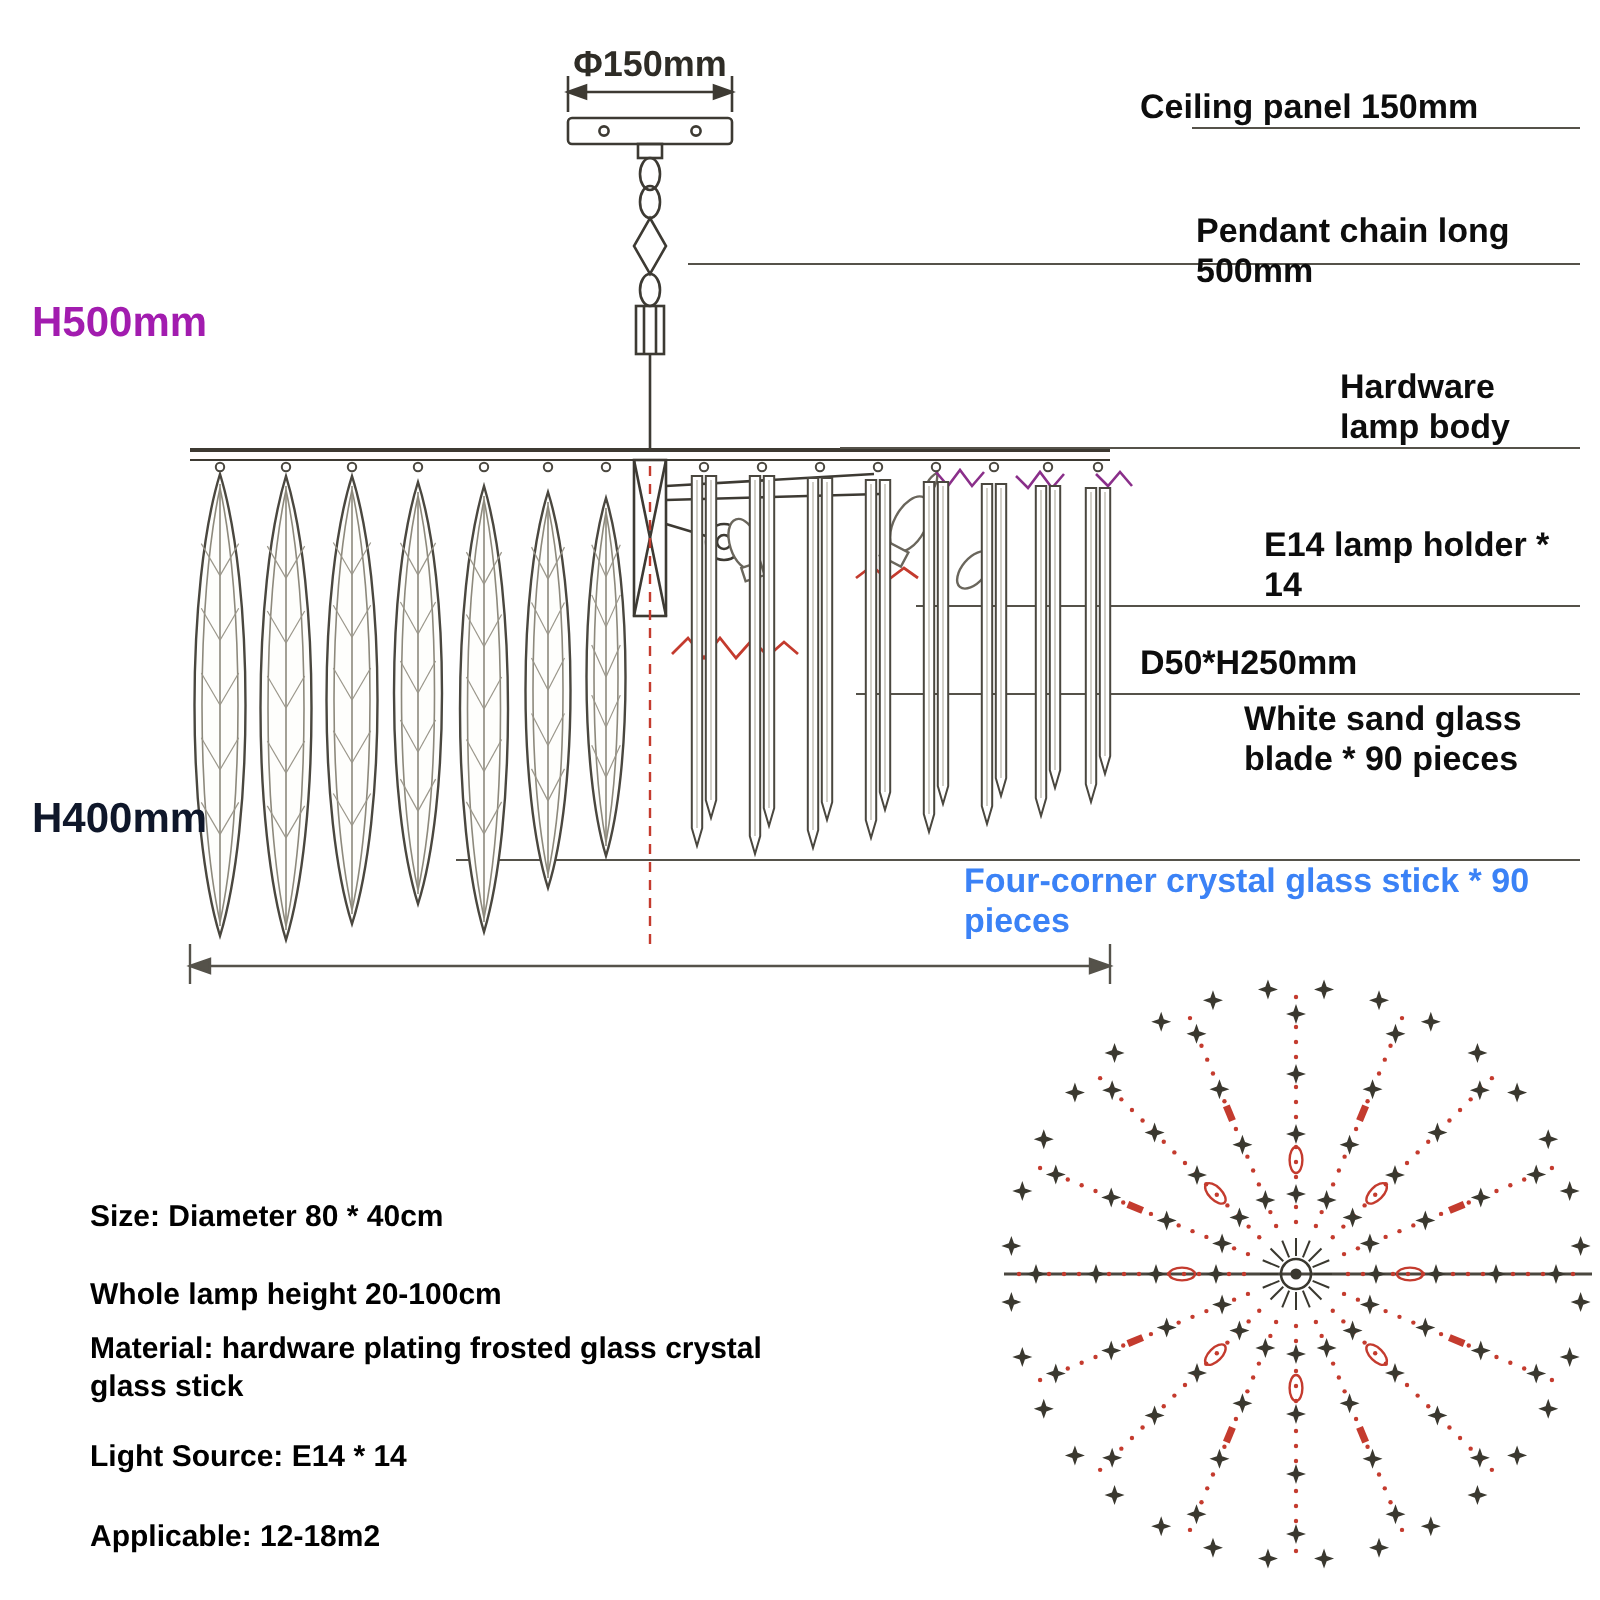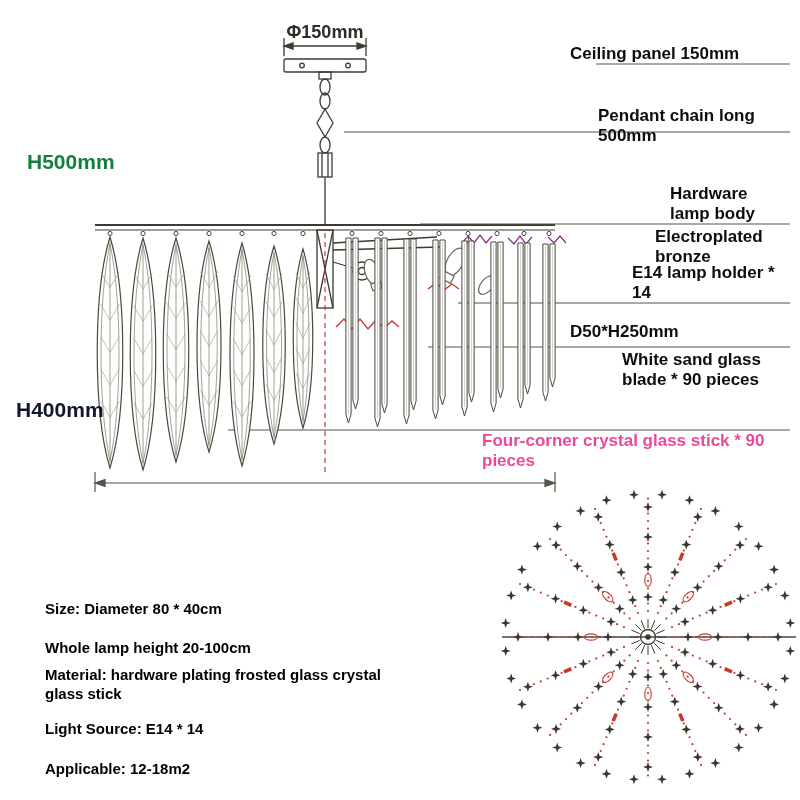--- a/index.html
+++ b/index.html
@@ -18,22 +18,22 @@
 
   .lbl-dim-top   { left:255px; top:22px;  width:140px; text-align:center; font-size:18px; color:#2e2c26; }
   .lbl-ceiling   { top:44px;  right:10px; width:220px; }
   .lbl-chain     { top:106px;  right:12px; width:190px; text-align:left; }
   .lbl-hardware  { top:184px; right:10px; width:120px; }
   .lbl-electro   { top:227px; right:10px; width:135px; }
   .lbl-e14       { top:263px; right:10px; width:158px; }
   .lbl-d50       { top:322px; right:10px; width:220px; }
   .lbl-whitesand { top:350px; right:10px; width:168px; }
   .lbl-d30       { top:405px; right:10px; width:220px; }
-  .lbl-fourcorner{ top:431px; right:10px; width:308px; color:#ec4899; }
-  .lbl-h500      { left:27px; top:150px; font-size:21px; color:#15803d; }
+  .lbl-fourcorner{ top:431px; right:10px; width:308px; color:#3b82f6; }
+  .lbl-h500      { left:16px; top:150px; font-size:21px; color:#a21caf; }
   .lbl-h400      { left:16px; top:398px; font-size:21px; color:#0f172a; }
   .lbl-medium    { left:245px; top:485px; width:200px; text-align:center; color:#5b584d; }
 
   .spec { position:absolute; left:45px; font-size:15px; font-weight:700; color:#000; line-height:1.25; }
   .spec-size       { top:600px; }
   .spec-height     { top:639px; }
   .spec-material   { top:666px; width:358px; }
   .spec-light      { top:720px; }
   .spec-applicable { top:760px; }
 </style>
@@ -690,21 +690,20 @@
       </g>
   </svg>
 
   <div class="lbl lbl-dim-top">Φ150mm</div>
   <div class="lbl lbl-h500">H500mm</div>
   <div class="lbl lbl-h400">H400mm</div>
 
   <div class="lbl r lbl-ceiling">Ceiling panel 150mm</div>
   <div class="lbl lbl-chain">Pendant chain long 500mm</div>
   <div class="lbl r lbl-hardware">Hardware lamp body</div>
-  <div class="lbl r lbl-electro">Electroplated bronze</div>
   <div class="lbl r lbl-e14">E14 lamp holder * 14</div>
   <div class="lbl r lbl-d50">D50*H250mm</div>
   <div class="lbl r lbl-whitesand">White sand glass blade * 90 pieces</div>
   <div class="lbl r lbl-fourcorner">Four-corner crystal glass stick * 90 pieces</div>
 
   <div class="spec spec-size">Size: Diameter 80 * 40cm</div>
   <div class="spec spec-height">Whole lamp height 20-100cm</div>
   <div class="spec spec-material">Material: hardware plating frosted glass crystal glass stick</div>
   <div class="spec spec-light">Light Source: E14 * 14</div>
   <div class="spec spec-applicable">Applicable: 12-18m2</div>

